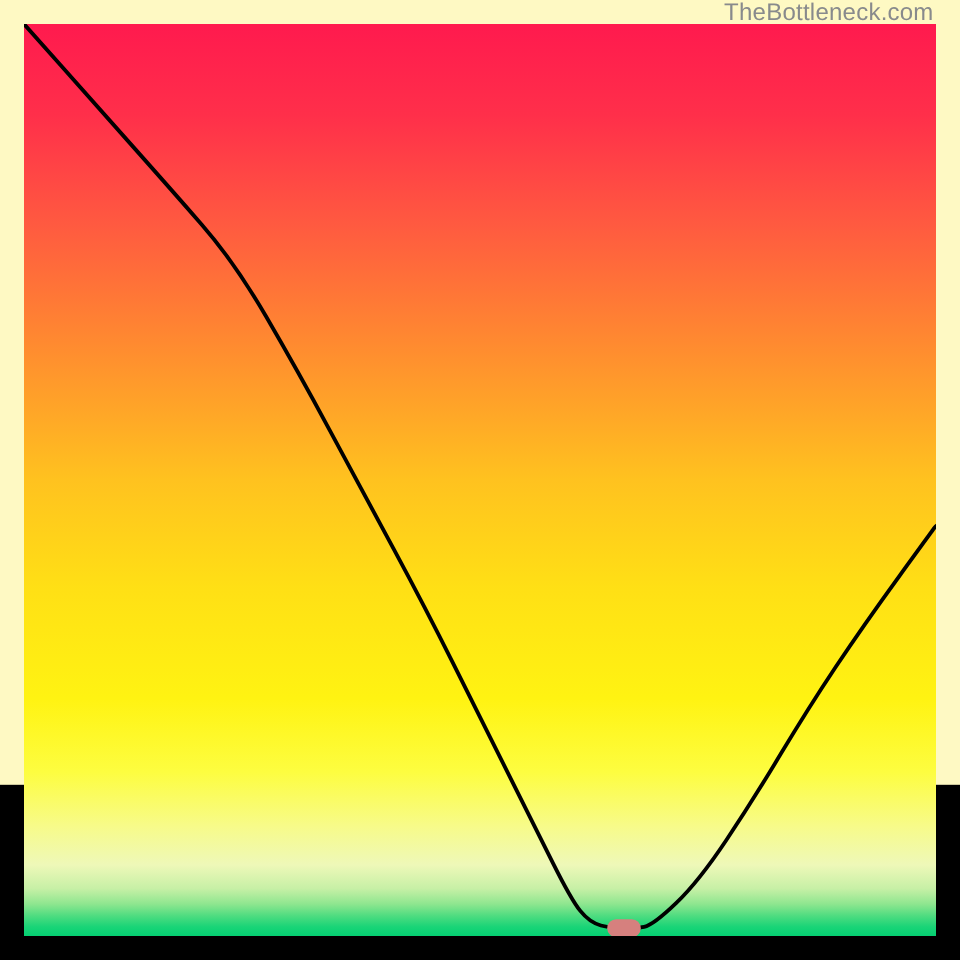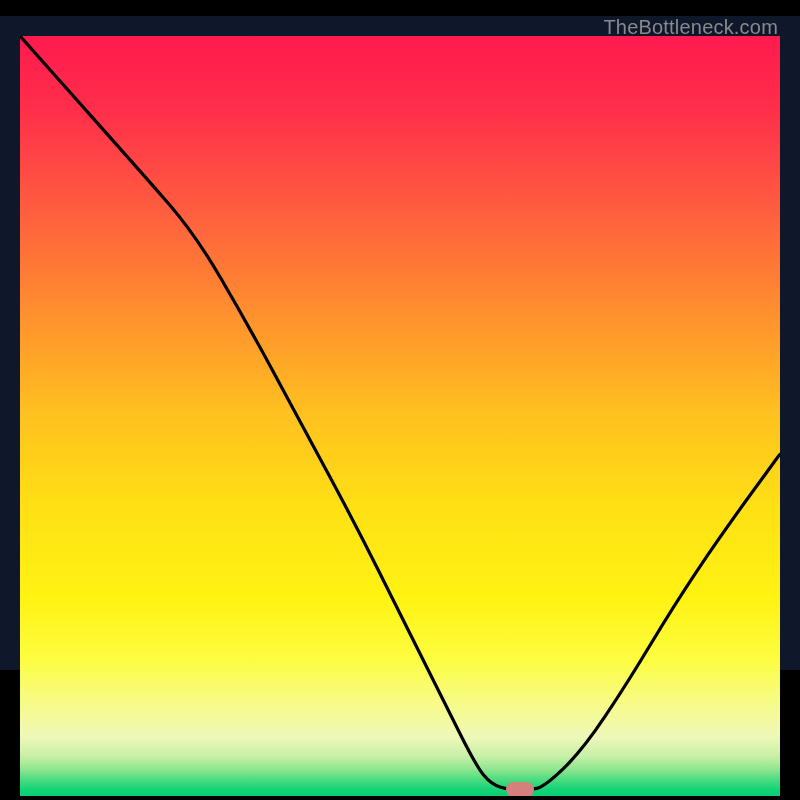--- a/index.html
+++ b/index.html
@@ -6,24 +6,24 @@
     margin: 0;
     padding: 0;
     width: 800px;
     height: 800px;
     background: #000;
     overflow: hidden;
   }
   .frame {
     position: absolute;
     left: 0;
-    top: 16px;
+    top: 0;
     width: 800px;
     height: 654px;
-    background: #0f172a;
+    background: #fef9c3;
   }
   .plot-area {
     position: absolute;
     left: 20px;
     top: 20px;
     width: 760px;
     height: 760px;
     overflow: hidden;
   }
   .gradient {

